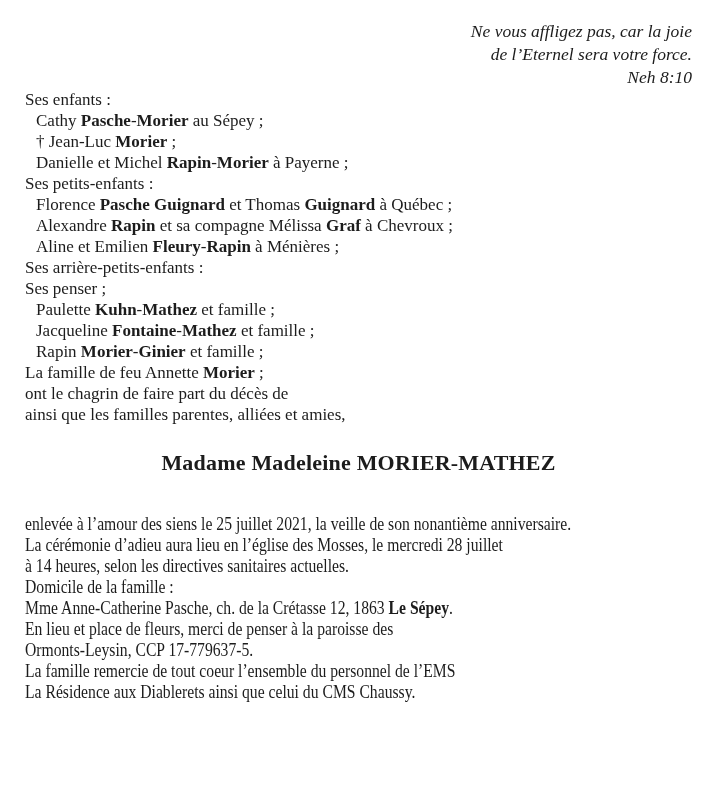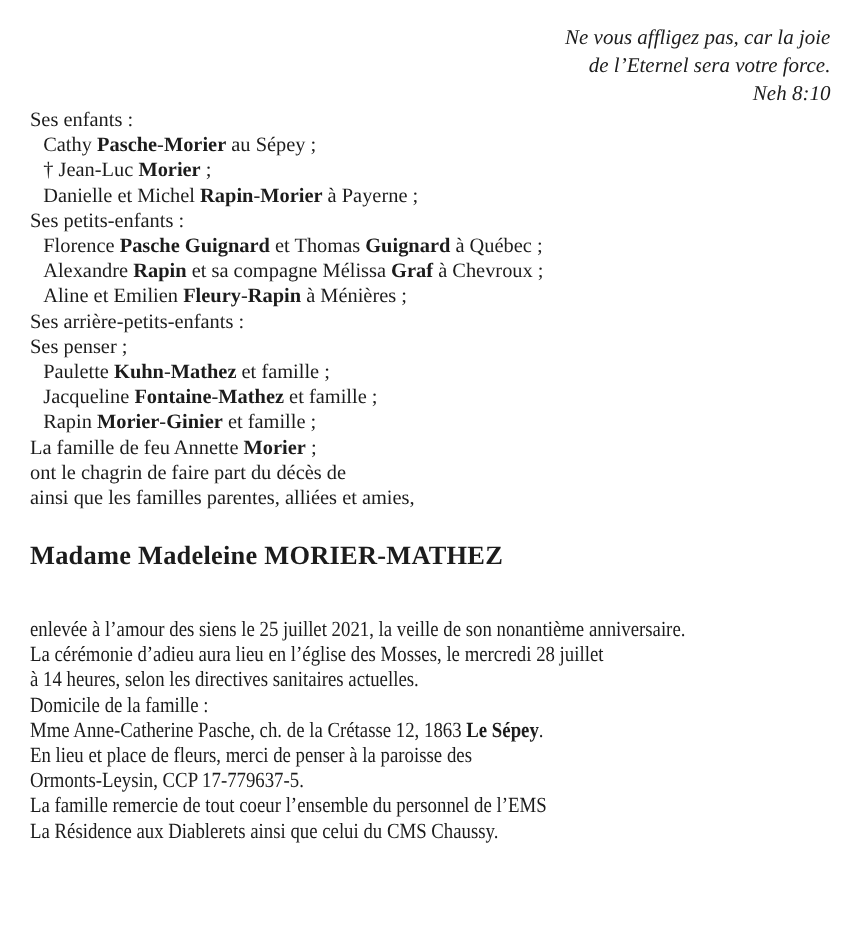--- a/index.html
+++ b/index.html
@@ -27,21 +27,21 @@
     line-height: 23px;
   }
   .family {
     font-size: 17px;
     line-height: 21px;
   }
   .family .line.indent {
     padding-left: 11px;
   }
   .name-heading {
-    text-align: left;
+    text-align: center;
     font-weight: bold;
     font-size: 22px;
     line-height: 28px;
     margin-top: 24px;
     letter-spacing: 0.2px;
   }
   .details {
     margin-top: 37px;
     font-size: 18px;
     line-height: 21px;

